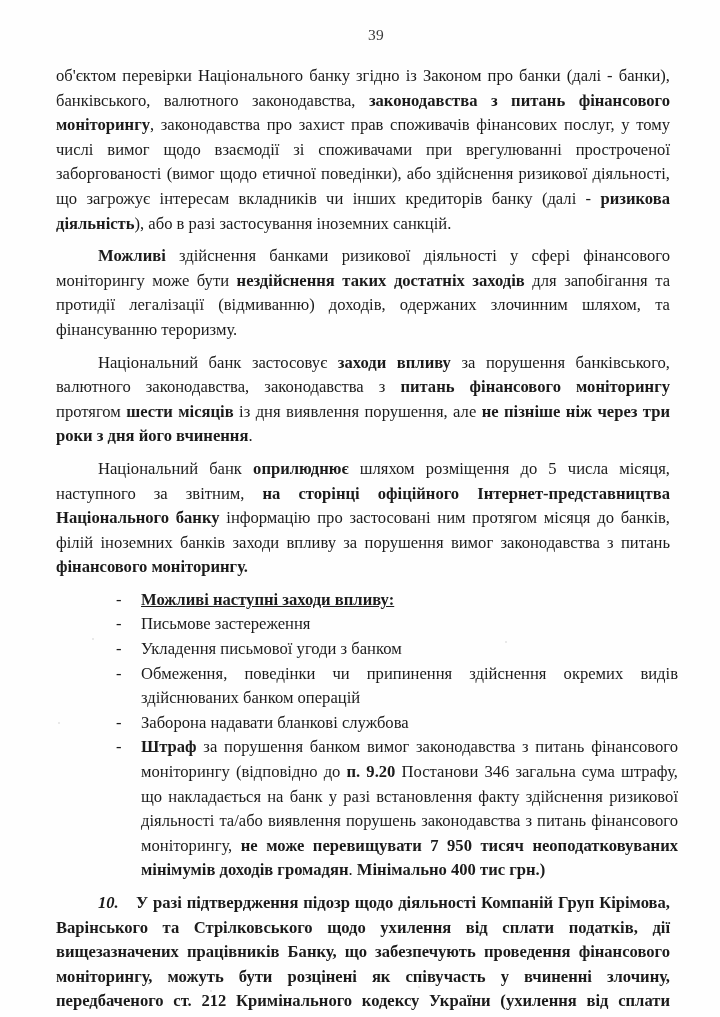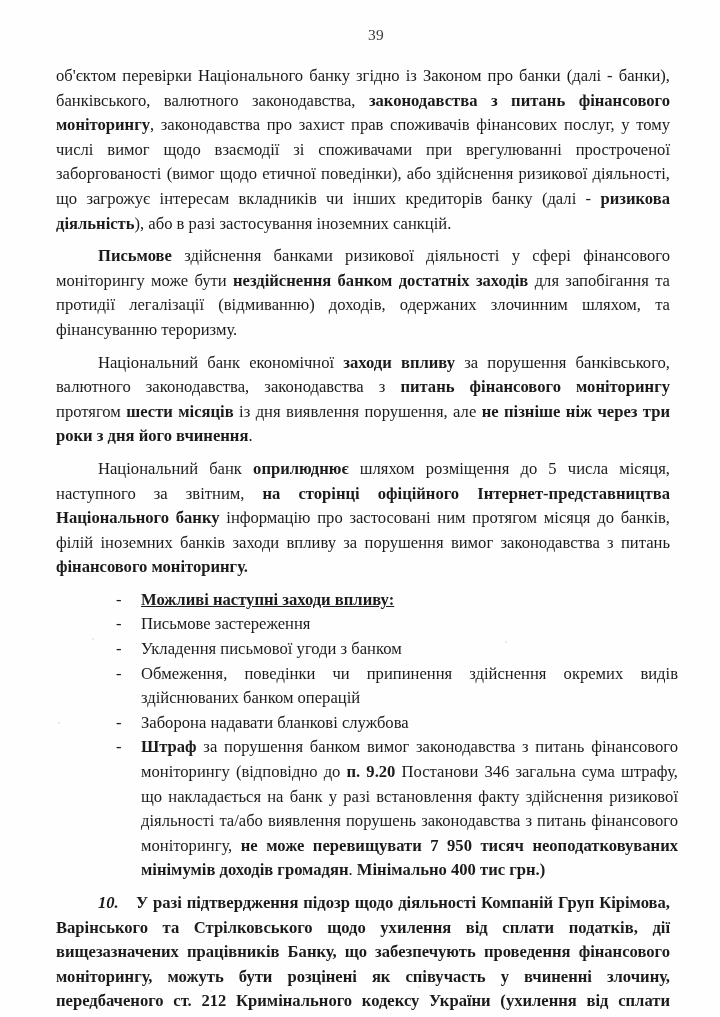--- a/index.html
+++ b/index.html
@@ -102,23 +102,23 @@
 
 <div class="page">
 
   <div class="page-number">39</div>
 
   <div class="body-area">
 
     <p class="para"><span>об'єктом перевірки Національного банку згідно із Законом про банки (далі - банки), банківського, валютного законодавства, </span><b>законодавства з питань фінансового моніторингу</b><span>, законодавства про захист прав споживачів фінансових послуг, у тому числі вимог щодо взаємодії зі споживачами при врегулюванні простроченої заборгованості (вимог щодо етичної поведінки), або здійснення ризикової діяльності, що загрожує інтересам вкладників чи інших кредиторів банку (далі - </span><b>ризикова діяльність</b><span>), або в разі застосування іноземних санкцій.</span></p>
 
 
-    <p class="para indent"><b>Письмове</b><span> здійснення банками ризикової діяльності у сфері фінансового моніторингу може бути </span><b>нездійснення банком достатніх заходів</b><span> для запобігання та протидії легалізації (відмиванню) доходів, одержаних злочинним шляхом, та фінансуванню тероризму.</span></p>
+    <p class="para indent"><b>Можливі</b><span> здійснення банками ризикової діяльності у сфері фінансового моніторингу може бути </span><b>нездійснення таких достатніх заходів</b><span> для запобігання та протидії легалізації (відмиванню) доходів, одержаних злочинним шляхом, та фінансуванню тероризму.</span></p>
 
-    <p class="para indent"><span>Національний банк економічної </span><b>заходи впливу</b><span> за порушення банківського, валютного законодавства, законодавства з </span><b>питань фінансового моніторингу</b><span> протягом </span><b>шести місяців</b><span> із дня виявлення порушення, але </span><b>не пізніше ніж через три роки з дня його вчинення</b><span>.</span></p>
+    <p class="para indent"><span>Національний банк застосовує </span><b>заходи впливу</b><span> за порушення банківського, валютного законодавства, законодавства з </span><b>питань фінансового моніторингу</b><span> протягом </span><b>шести місяців</b><span> із дня виявлення порушення, але </span><b>не пізніше ніж через три роки з дня його вчинення</b><span>.</span></p>
 
     <p class="para indent"><span>Національний банк </span><b>оприлюднює</b><span> шляхом розміщення до 5 числа місяця, наступного за звітним, </span><b>на сторінці офіційного Інтернет-представництва Національного банку</b><span> інформацію про застосовані ним протягом місяця до банків, філій іноземних банків заходи впливу за порушення вимог законодавства з питань </span><b>фінансового моніторингу.</b></p>
 
     <ul class="measures">
 
       <li class="nowrap-item"><span class="dash">-</span><b class="u">Можливі наступні заходи впливу:</b></li>
 
       <li class="nowrap-item"><span class="dash">-</span><span>Письмове застереження</span></li>
 
       <li class="nowrap-item"><span class="dash">-</span><span>Укладення письмової угоди з банком</span></li>

